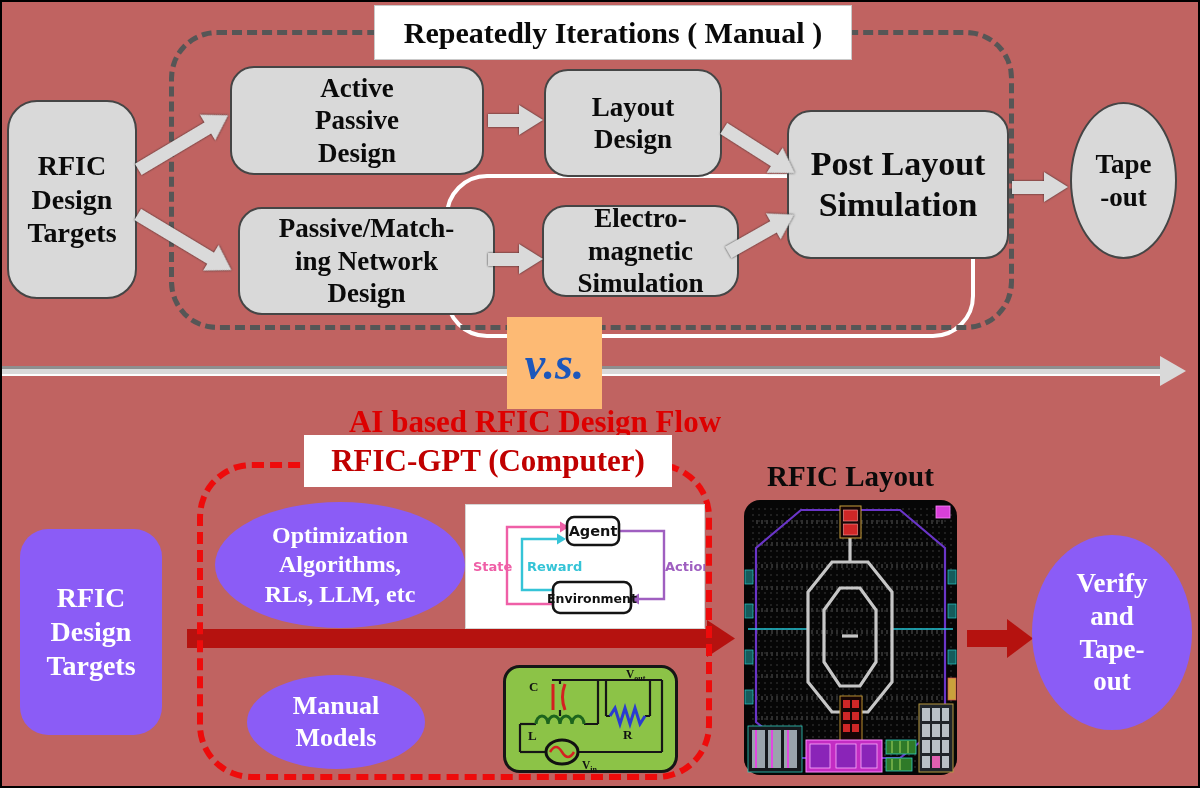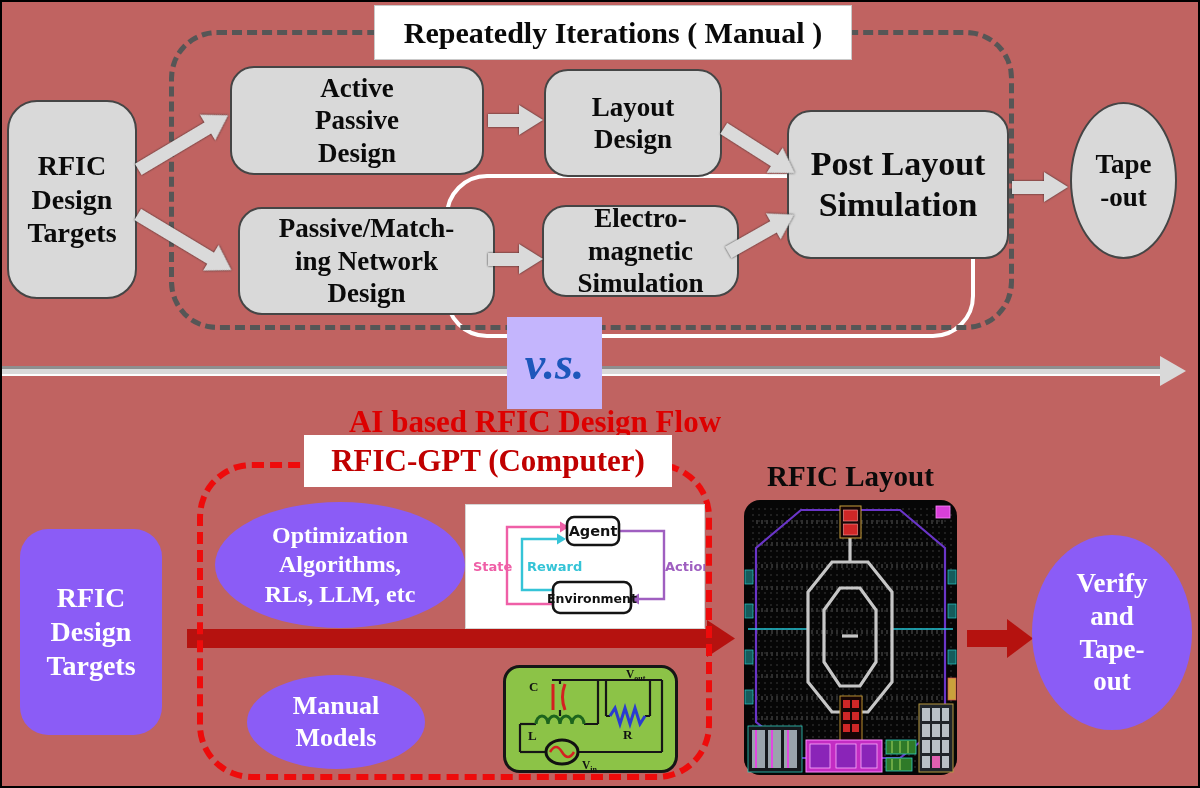--- a/index.html
+++ b/index.html
@@ -53,21 +53,21 @@
   
   .div-bar{
     position:absolute;left:0;top:364px;width:1158px;height:5px;background:#d9d9d9;
     border-top:3px solid #8f8f8f;border-bottom:2px solid #fdfdfd;z-index:1;
   }
   .div-head{
     position:absolute;left:1158px;top:354px;width:26px;height:30px;background:#d9d9d9;
     clip-path:polygon(0 0,100% 50%,0 100%);z-index:1;
   }
   .vs-box{
-    position:absolute;left:505px;top:315px;width:95px;height:92px;background:#c4b5fd;z-index:6;
+    position:absolute;left:505px;top:315px;width:95px;height:92px;background:#fdba74;z-index:6;
     display:flex;align-items:center;justify-content:center;
   }
   .vs-text{font-style:italic;font-weight:bold;font-size:46px;color:#1d57bb;}
   .ai-title{
     position:absolute;left:333px;top:402px;width:400px;z-index:6;text-align:center;
     font-size:31px;font-weight:bold;color:#dd0000;white-space:nowrap;
   }
   .layout-title{
     position:absolute;left:742px;top:458px;width:213px;z-index:3;text-align:center;
     font-size:29px;font-weight:bold;color:#0a0a0a;white-space:nowrap;

